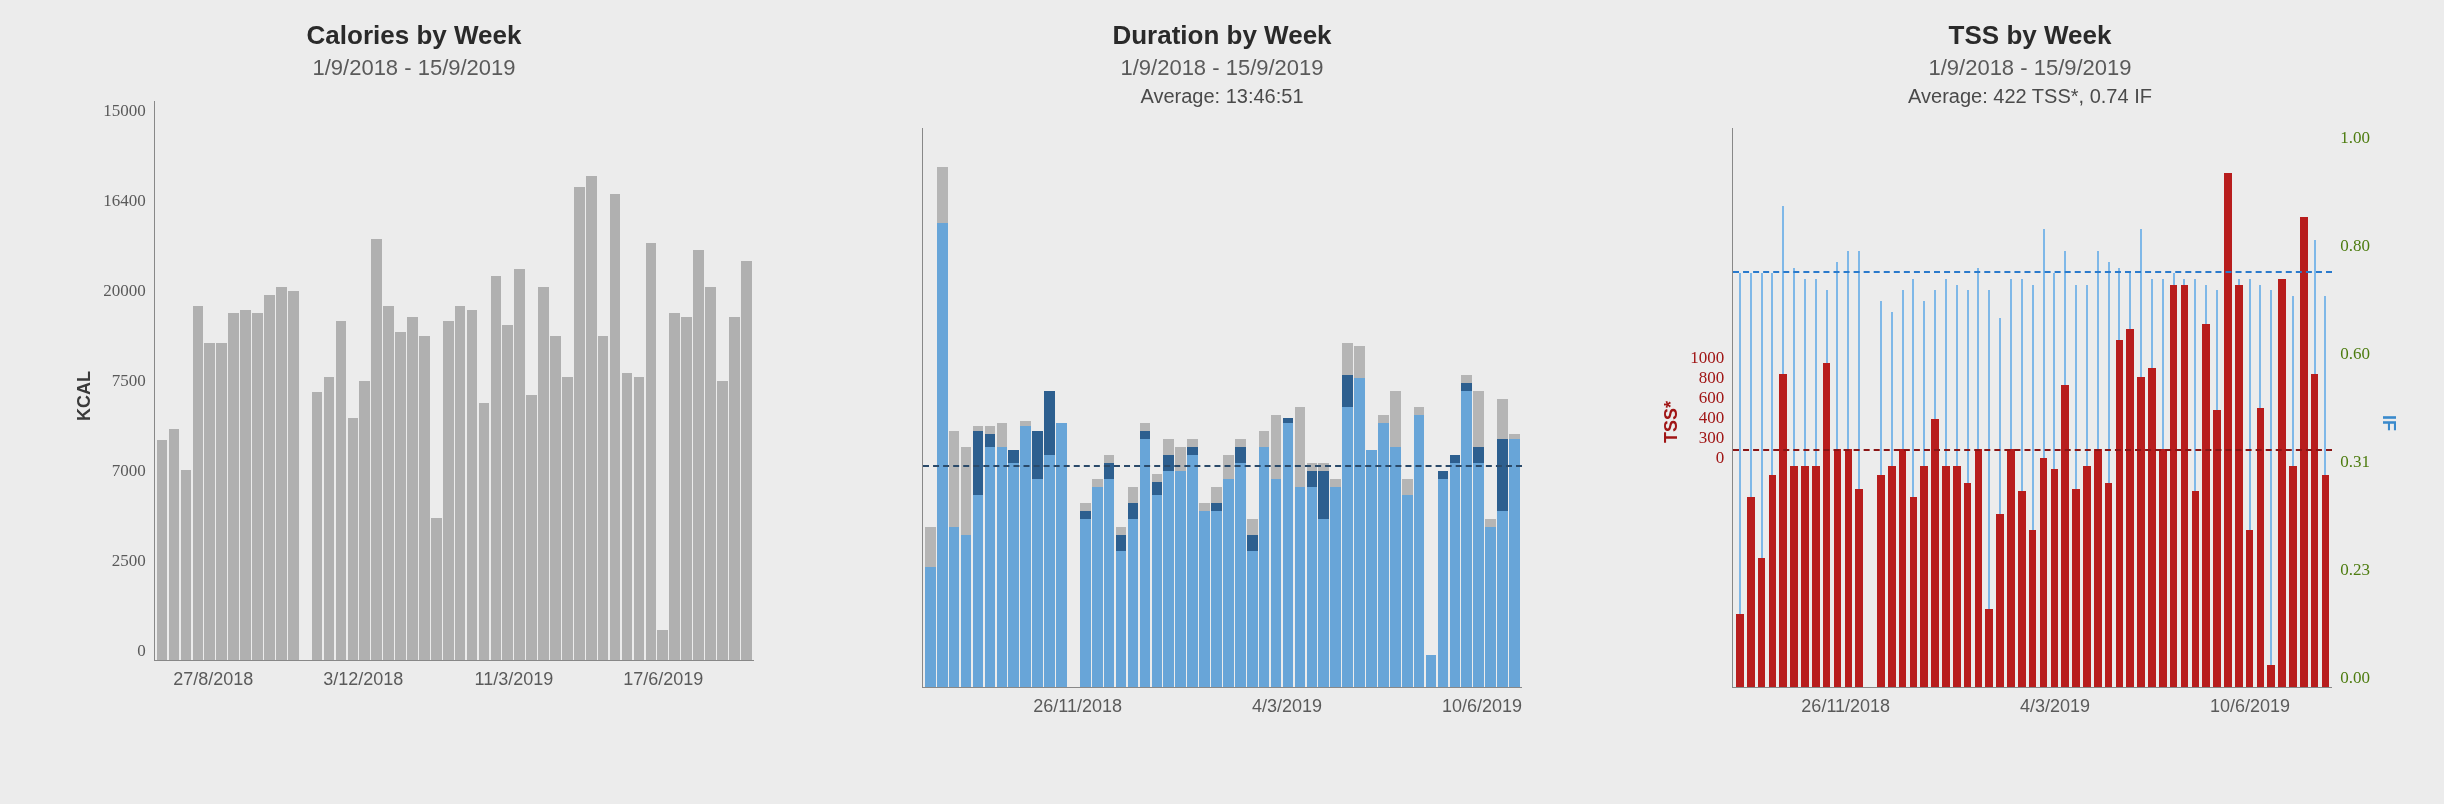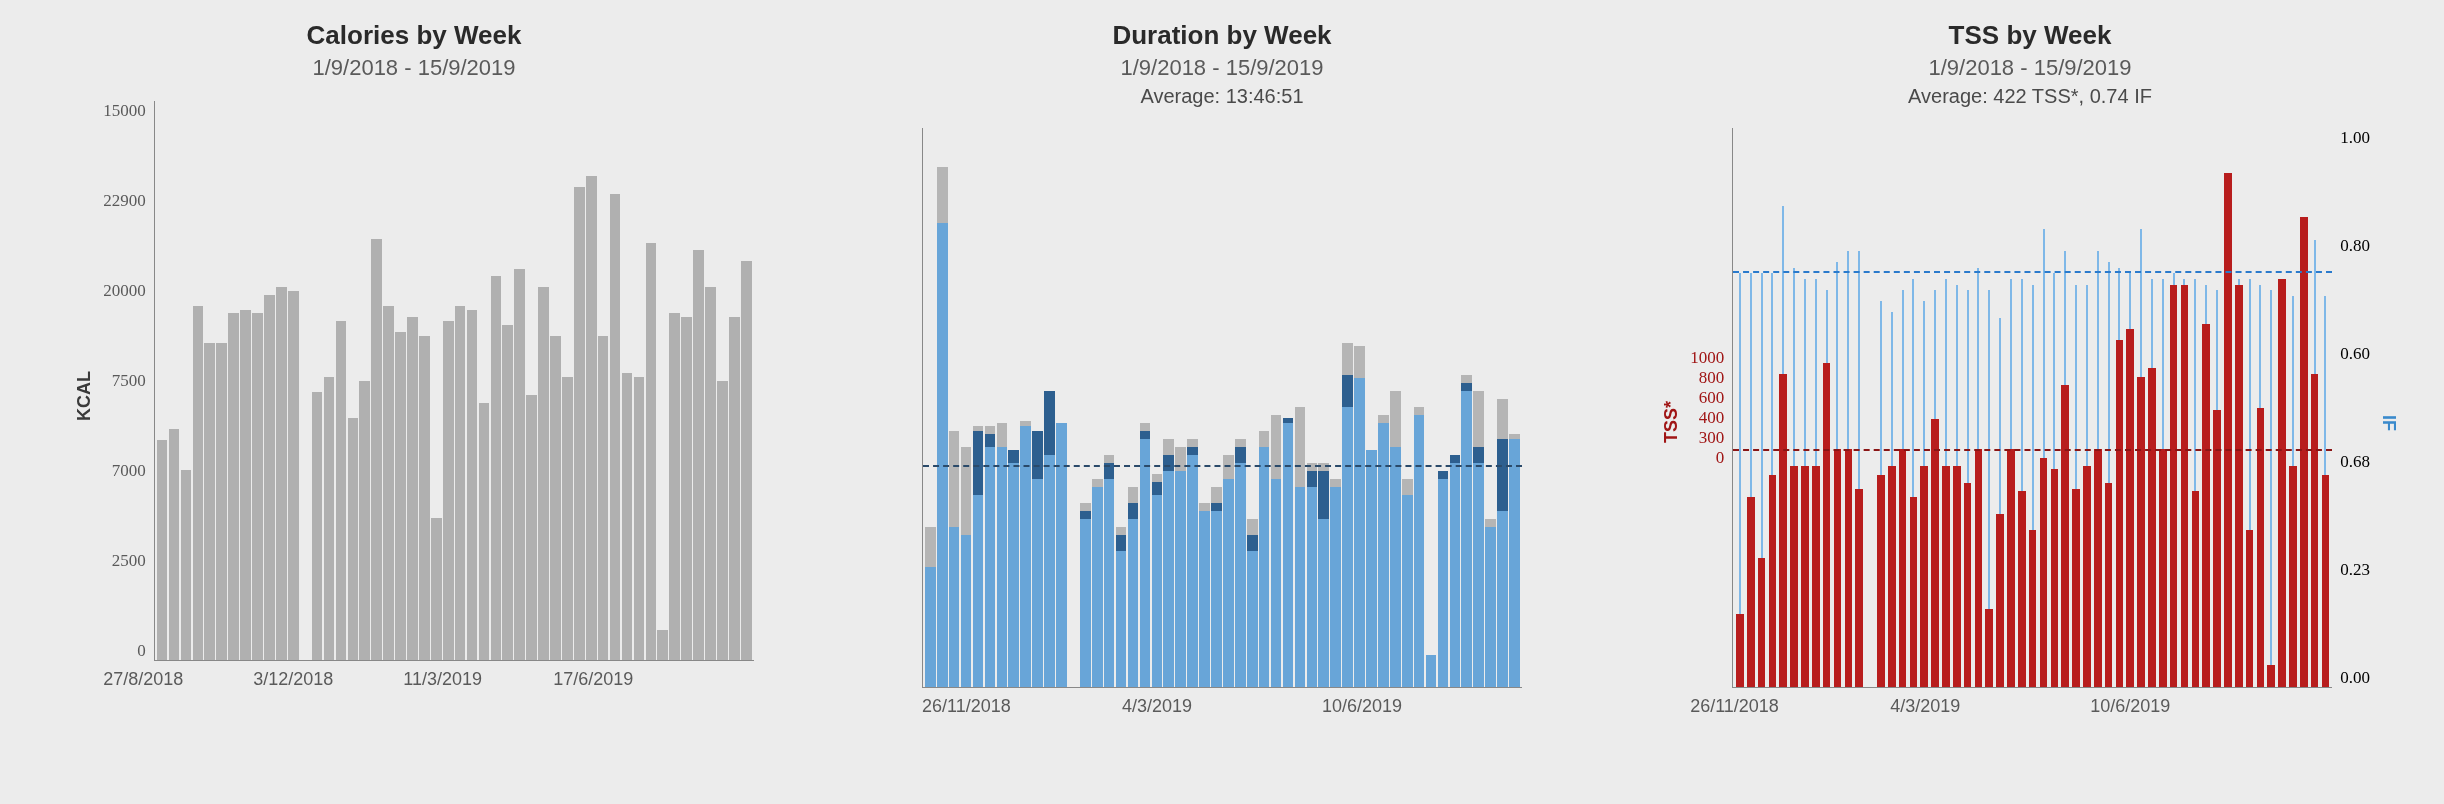--- a/index.html
+++ b/index.html
@@ -74,21 +74,21 @@
     display: flex;
     flex-direction: column;
     justify-content: space-between;
     align-items: flex-end;
     height: 560px;
     padding-right: 8px;
     font-size: 17px;
     color: #5a5a5a;
   }
   .yaxis.red { color: #a01515; justify-content: center; }
-  .yaxis.blue { color: #000000; padding-right: 0; padding-left: 8px; align-items: flex-start; }
+  .yaxis.blue { color: #4d7c0f; padding-right: 0; padding-left: 8px; align-items: flex-start; }
   .plot {
     position: relative;
     width: 600px;
     height: 560px;
     border-left: 1.5px solid #888;
     border-bottom: 1.5px solid #888;
     display: flex;
     align-items: flex-end;
     gap: 1.3px;
     padding: 0 2px;
@@ -143,37 +143,37 @@
     z-index: 2;
   }
   .xaxis {
     display: flex;
     justify-content: space-around;
     width: 600px;
     margin-top: 8px;
     font-size: 18px;
     color: #5a5a5a;
   }
-  .xaxis span { flex: 1; text-align: left; }
+  .xaxis span { flex: 1; text-align: right; }
 </style>
 </head>
 <body>
 
 <div class="dashboard">
 
   <div class="panel">
     <div class="panel-title">Calories by Week</div>
     <div class="panel-subtitle">1/9/2018 - 15/9/2019</div>
     <div class="chart-wrap">
       <div class="ylabel">KCAL</div>
       <div class="chart-inner">
         <div class="yaxis-plot">
           <div class="yaxis" id="cal-yaxis">
               <span>15000</span>
-              <span>22900</span>
+              <span>16400</span>
               <span>20000</span>
               <span>7500</span>
               <span>7000</span>
               <span>2500</span>
               <span>0</span>
             </div>
           <div class="plot" id="cal-plot">
               <div class="bargroup">
                 <div class="bar gray" style="height: 39.3333%;"></div>
               </div>
@@ -903,21 +903,21 @@
               </div>
               <div class="bargroup">
                 <div class="ifline" style="height: 70%;"></div>
                 <div class="tssbar" style="height: 38%;"></div>
               </div>
             </div>
           <div class="yaxis blue" id="tss-yaxis-r">
               <span>1.00</span>
               <span>0.80</span>
               <span>0.60</span>
-              <span>0.68</span>
+              <span>0.31</span>
               <span>0.23</span>
               <span>0.00</span>
             </div>
         </div>
         <div class="xaxis" id="tss-xaxis">
             <span>26/11/2018</span>
             <span>4/3/2019</span>
             <span>10/6/2019</span>
           </div>
       </div>

